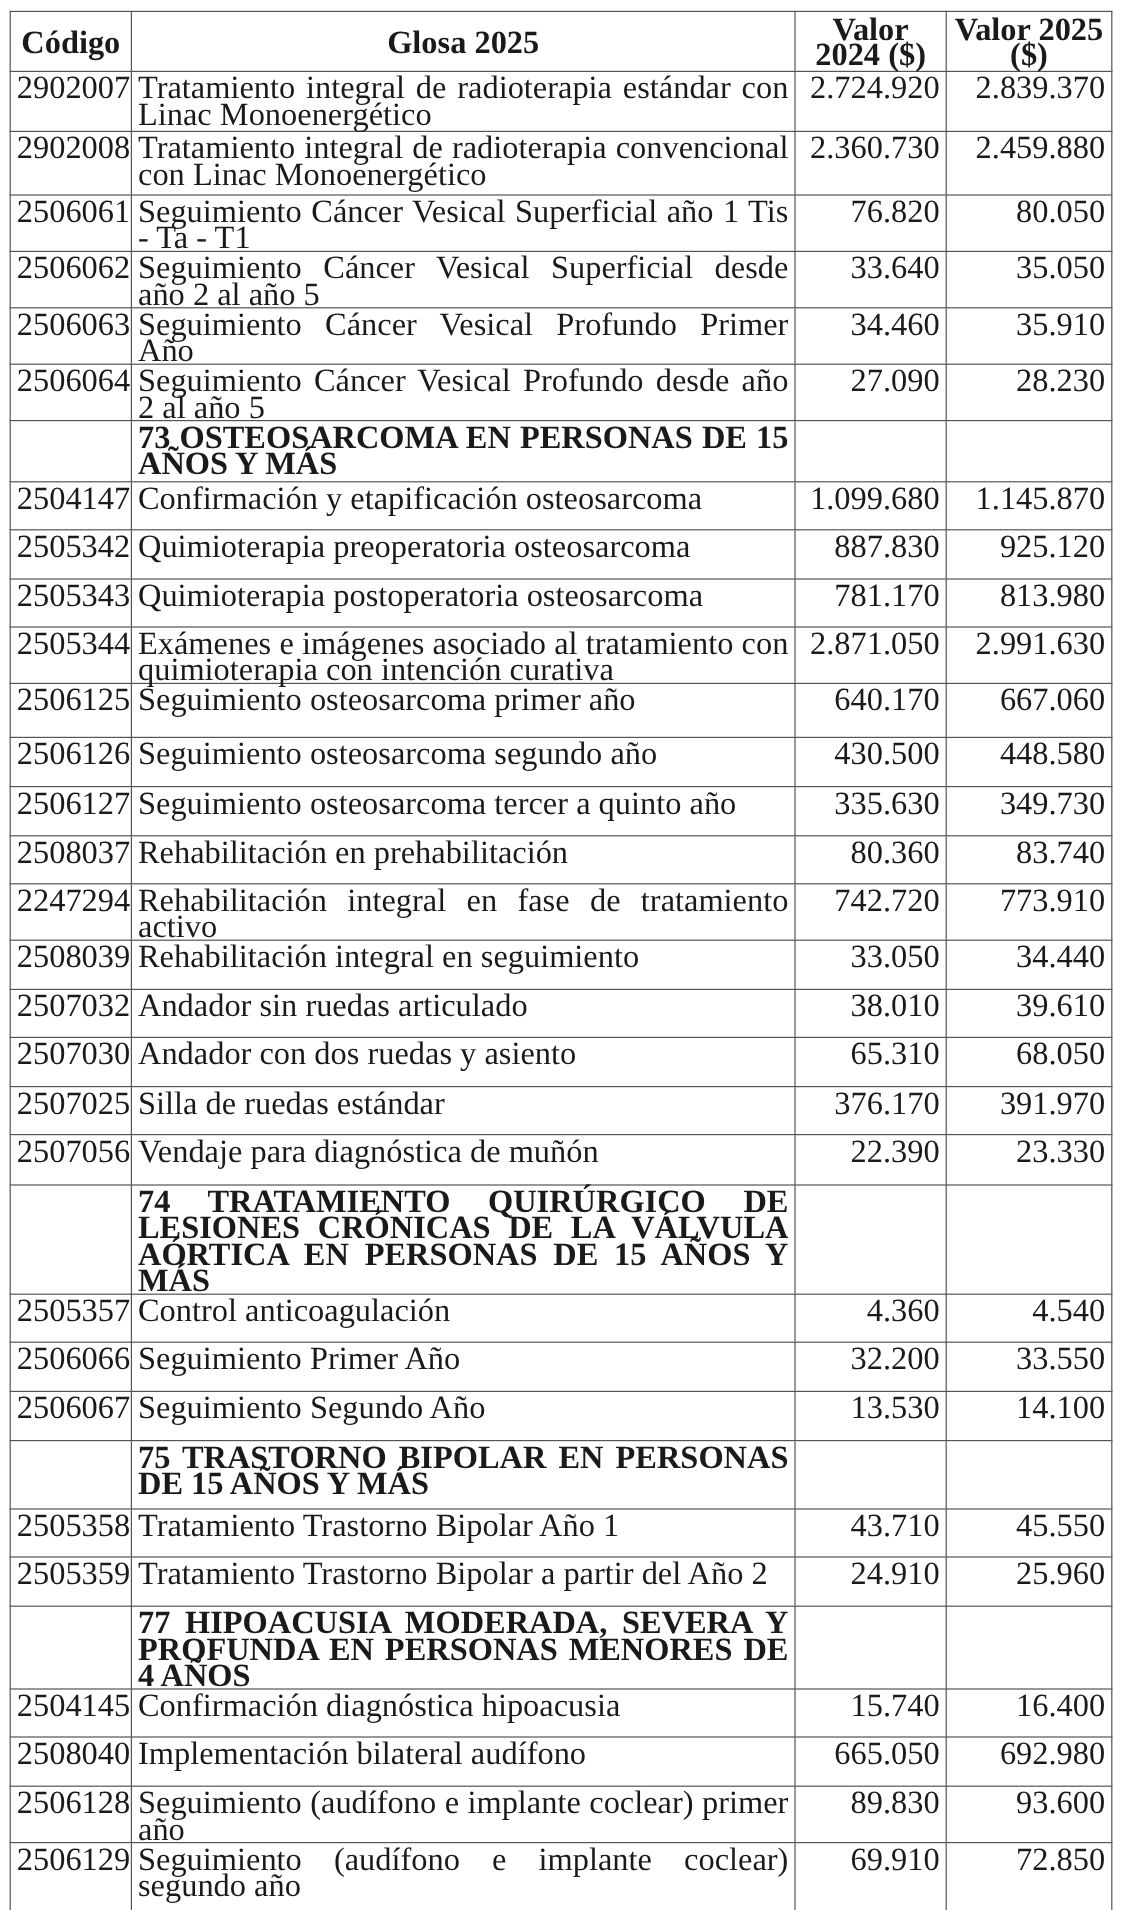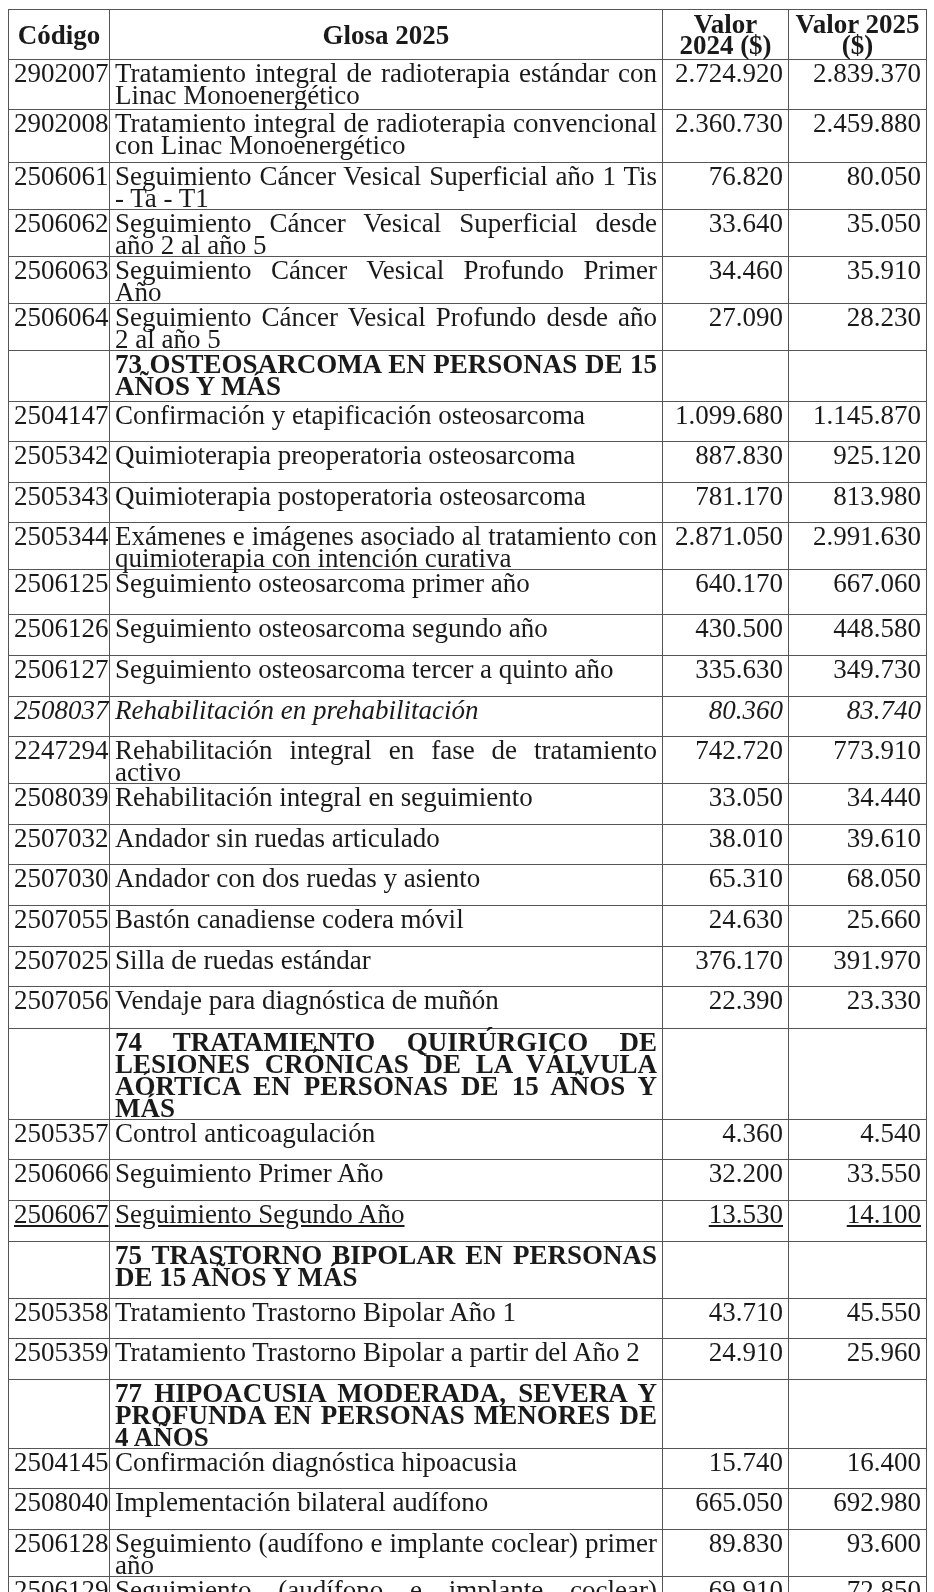--- a/index.html
+++ b/index.html
@@ -125,21 +125,21 @@
         <td class="glosa">Seguimiento osteosarcoma segundo año</td>
         <td class="num">430.500</td>
         <td class="num">448.580</td>
       </tr>
       <tr class="item" style="height: 41px; padding-left: 35px;">
         <td class="code">2506127</td>
         <td class="glosa">Seguimiento osteosarcoma tercer a quinto año</td>
         <td class="num">335.630</td>
         <td class="num">349.730</td>
       </tr>
-      <tr class="item" style="height: 40px; font-style: italic;">
+      <tr class="item" style="height: 40px;">
         <td class="code">2508037</td>
         <td class="glosa">Rehabilitación en prehabilitación</td>
         <td class="num">80.360</td>
         <td class="num">83.740</td>
       </tr>
       <tr class="item" style="height: 41px;">
         <td class="code">2247294</td>
         <td class="glosa">Rehabilitación integral en fase de tratamiento activo</td>
         <td class="num">742.720</td>
         <td class="num">773.910</td>
@@ -155,26 +155,20 @@
         <td class="glosa">Andador sin ruedas articulado</td>
         <td class="num">38.010</td>
         <td class="num">39.610</td>
       </tr>
       <tr class="item" style="height: 41px;">
         <td class="code">2507030</td>
         <td class="glosa">Andador con dos ruedas y asiento</td>
         <td class="num">65.310</td>
         <td class="num">68.050</td>
       </tr>
-      <tr class="item" style="height: 41px;">
-        <td class="code">2507055</td>
-        <td class="glosa">Bastón canadiense codera móvil</td>
-        <td class="num">24.630</td>
-        <td class="num">25.660</td>
-      </tr>
       <tr class="item" style="height: 40px;">
         <td class="code">2507025</td>
         <td class="glosa">Silla de ruedas estándar</td>
         <td class="num">376.170</td>
         <td class="num">391.970</td>
       </tr>
       <tr class="item" style="height: 42px; margin-left: 36px;">
         <td class="code">2507056</td>
         <td class="glosa">Vendaje para diagnóstica de muñón</td>
         <td class="num">22.390</td>
@@ -191,21 +185,21 @@
         <td class="glosa">Control anticoagulación</td>
         <td class="num">4.360</td>
         <td class="num">4.540</td>
       </tr>
       <tr class="item" style="height: 41px;">
         <td class="code">2506066</td>
         <td class="glosa">Seguimiento Primer Año</td>
         <td class="num">32.200</td>
         <td class="num">33.550</td>
       </tr>
-      <tr class="item" style="height: 41px; text-decoration: underline;">
+      <tr class="item" style="height: 41px;">
         <td class="code">2506067</td>
         <td class="glosa">Seguimiento Segundo Año</td>
         <td class="num">13.530</td>
         <td class="num">14.100</td>
       </tr>
       <tr class="section" style="height: 57px;">
         <td class="code"></td>
         <td class="glosa">75 TRASTORNO BIPOLAR EN PERSONAS DE 15 AÑOS Y MÁS</td>
         <td class="num"></td>
         <td class="num"></td>

